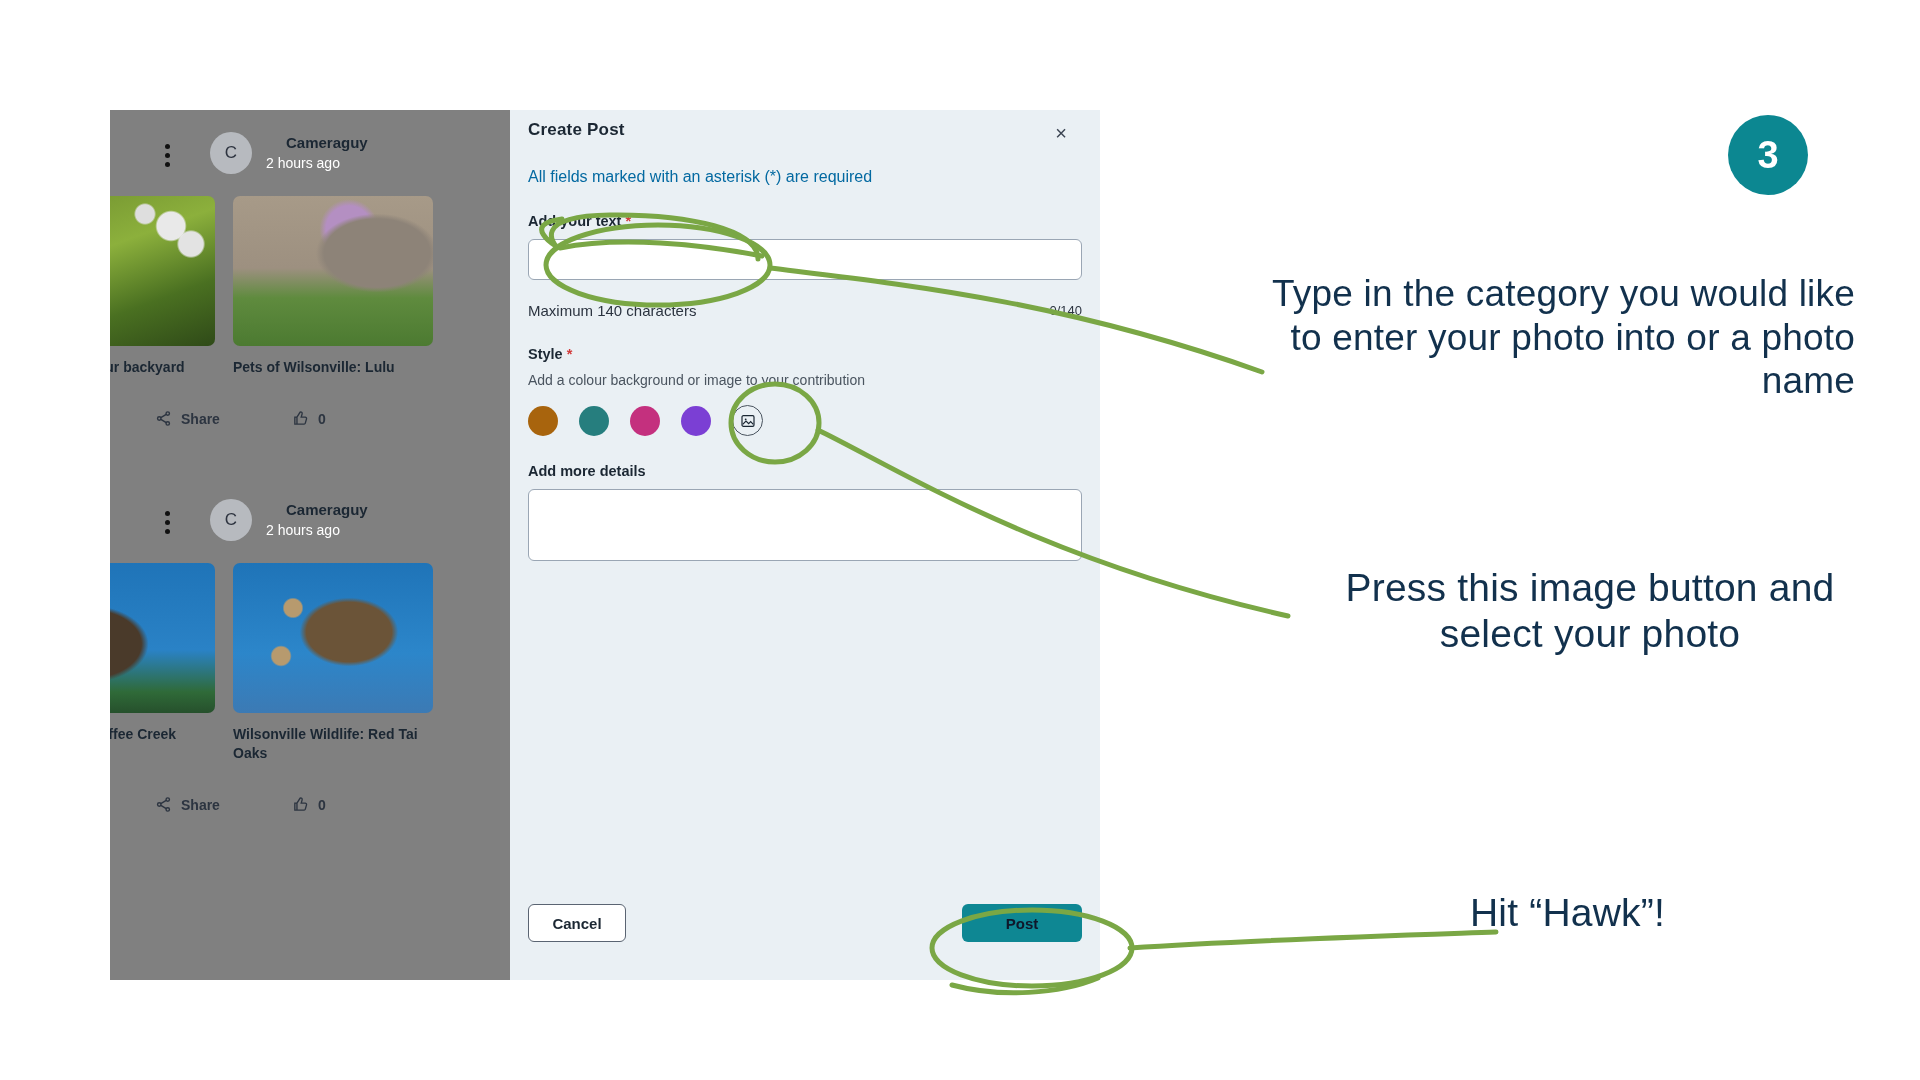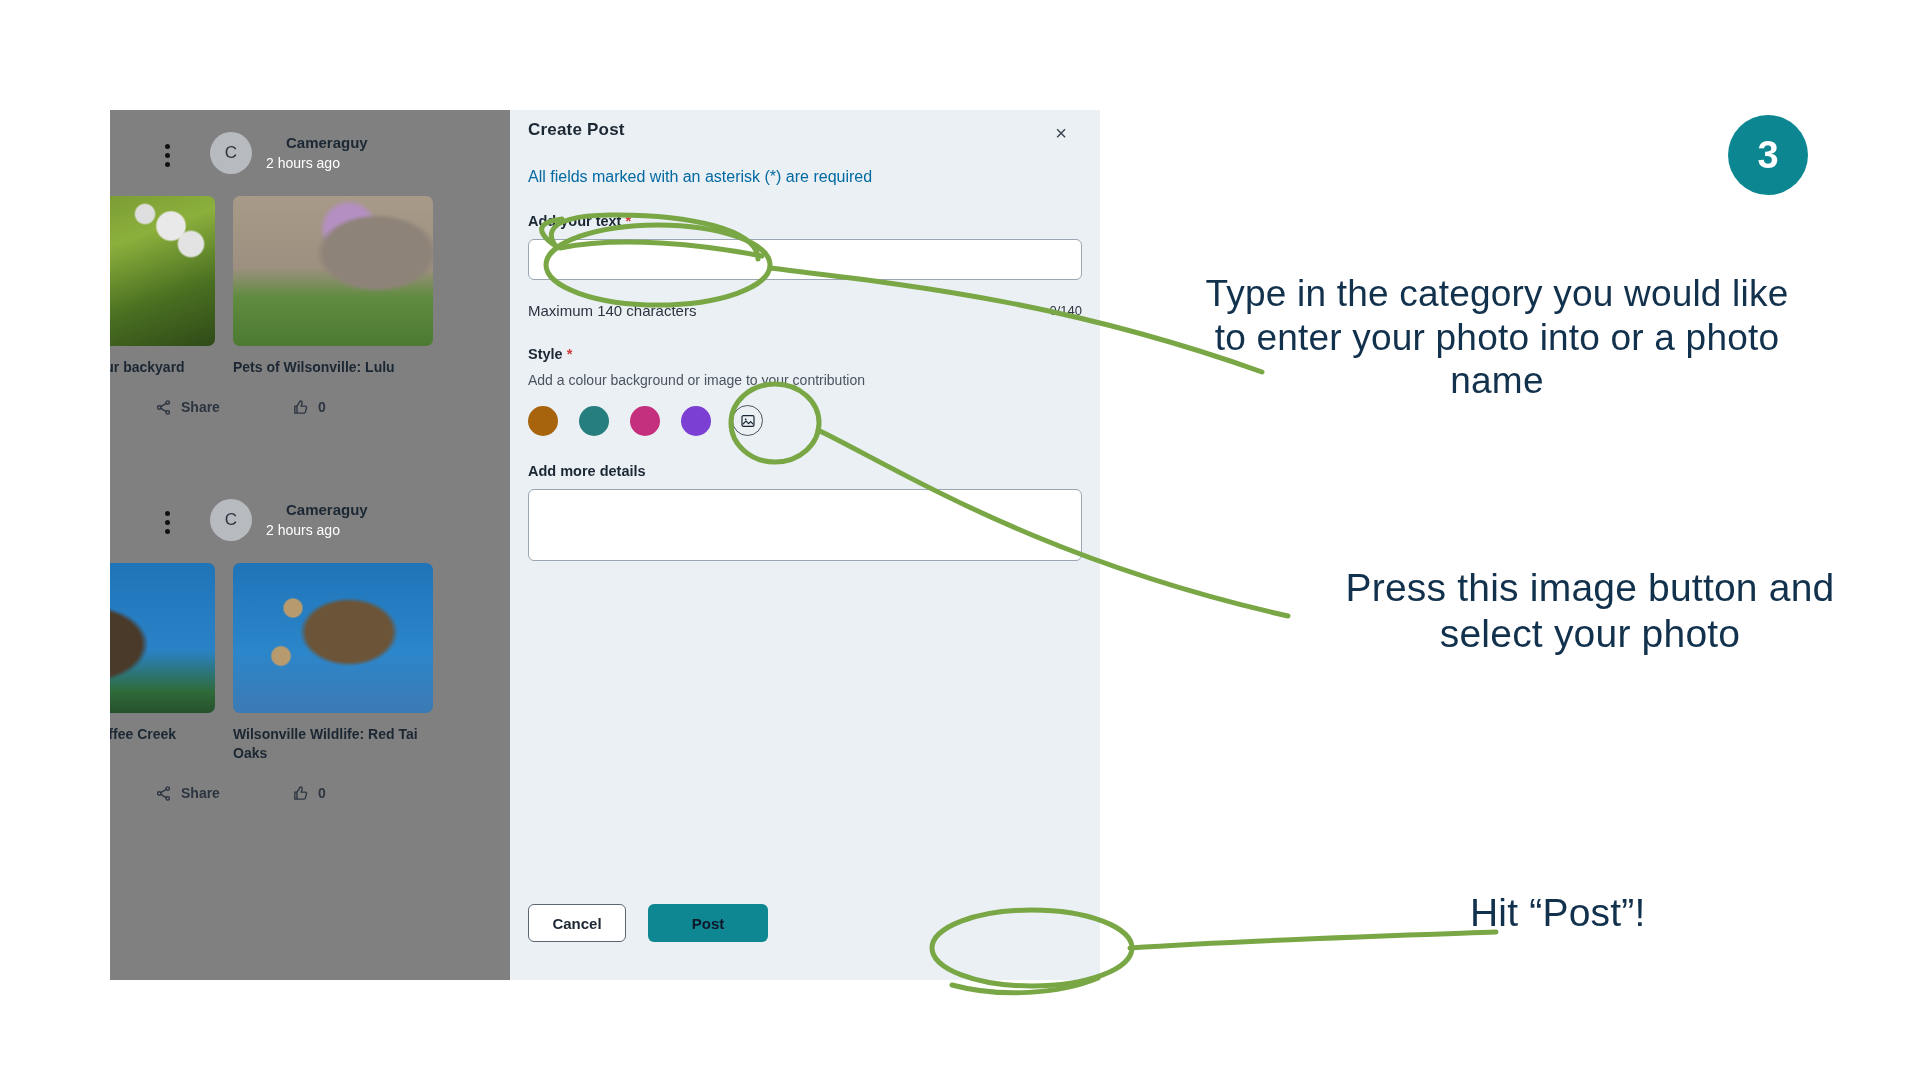--- a/index.html
+++ b/index.html
@@ -42,21 +42,21 @@
   .thumb {
     width: 200px; height: 150px; border-radius: 7px;
     background-size: cover; background-position: center;
   }
   .card-title {
     margin-top: 12px; font-size: 14px; font-weight: 700;
     color:#1b2733; line-height:1.35; width: 200px;
   }
   .actions {
     display:flex; gap: 72px; padding-left: 150px;
-    margin-top: 22px; align-items:flex-start; height: 40px;
+    margin-top: 22px; align-items:center; height: 40px;
   }
   .act { display:flex; align-items:center; gap:9px; font-size:14px; color:#2c3440; font-weight:700; }
   .act svg { display:block; }
 
   
   .t-hawk-backyard{
     background-image:
       radial-gradient(circle at 78% 20%, #e9e9e9 0 7%, transparent 8%),
       radial-gradient(circle at 88% 32%, #e3e3e3 0 6%, transparent 7%),
       radial-gradient(circle at 65% 12%, #dedede 0 5%, transparent 6%),
@@ -132,42 +132,42 @@
     width: 31px; height:31px; border-radius:50%;
     border: 1.5px solid #4a545f; background:#eaf0f4;
     display:flex; align-items:center; justify-content:center; cursor:pointer; padding:0;
   }
   .details-area {
     margin-top: 10px; width:100%; height: 72px; resize:none;
     background:#fff; border:1px solid #9aa6b4; border-radius:6px;
     font-family:"Liberation Sans", sans-serif; font-size:15px; padding:8px 12px; outline:none;
   }
   .modal-foot {
-    display:flex; justify-content:flex-start; gap: 22px;
+    display:flex; justify-content:space-between; gap: 22px;
     padding: 0 18px 38px 18px;
   }
   .btn-cancel {
     width: 98px; height: 38px; border-radius:6px; background:#fff;
     border:1px solid #5a6472; color:#1b2733; font-size:15px; font-weight:700; cursor:pointer;
     font-family:"Liberation Sans", sans-serif;
   }
   .btn-post {
     width: 120px; height: 38px; border-radius:6px; background:#0e8793;
     border:none; color:#0f172a; font-size:15px; font-weight:700; cursor:pointer;
     font-family:"Liberation Sans", sans-serif;
   }
 
   
   .ann-svg { position:absolute; left:0; top:0; width:1920px; height:1080px; pointer-events:none; }
   .ann-text {
     position:absolute; color:#12314d; text-align:center;
     font-family:"Liberation Sans", sans-serif; font-weight:400; line-height:1.18;
     letter-spacing: .2px;
   }
-  #ann1 { left: 1197px; top: 272px; width: 600px; font-size: 37px; }
+  #ann1 { left: 1255px; top: 272px; width: 600px; font-size: 37px; text-align: right; }
   #ann2 { left: 1290px; top: 565px; width: 600px; font-size: 39px; }
   #ann3 { left: 1470px; top: 890px; width: 320px; font-size: 39px; text-align:left; }
 
   .step-badge {
     position:absolute; left: 1728px; top: 115px;
     width: 80px; height: 80px; border-radius:50%;
     background:#0c8791; color:#fff;
     display:flex; align-items:center; justify-content:center;
     font-size: 38px; font-weight:700;
   }
@@ -334,16 +334,16 @@
 
       <ellipse cx="1032" cy="948" rx="100" ry="38"></ellipse>
       <path d="M952,985 C1000,998 1060,994 1098,978"></path>
 
       <path d="M1130,948 C1250,940 1380,936 1496,932"></path>
     </g>
   </svg>
 
   <div class="ann-text" id="ann1">Type in the category you would like to enter your photo into or a photo name</div>
   <div class="ann-text" id="ann2">Press this image button and select your photo</div>
-  <div class="ann-text" id="ann3">Hit “Post”!</div>
+  <div class="ann-text" id="ann3">Hit “Hawk”!</div>
 
   <div class="step-badge">3</div>
 </div>
 
 </body></html>

